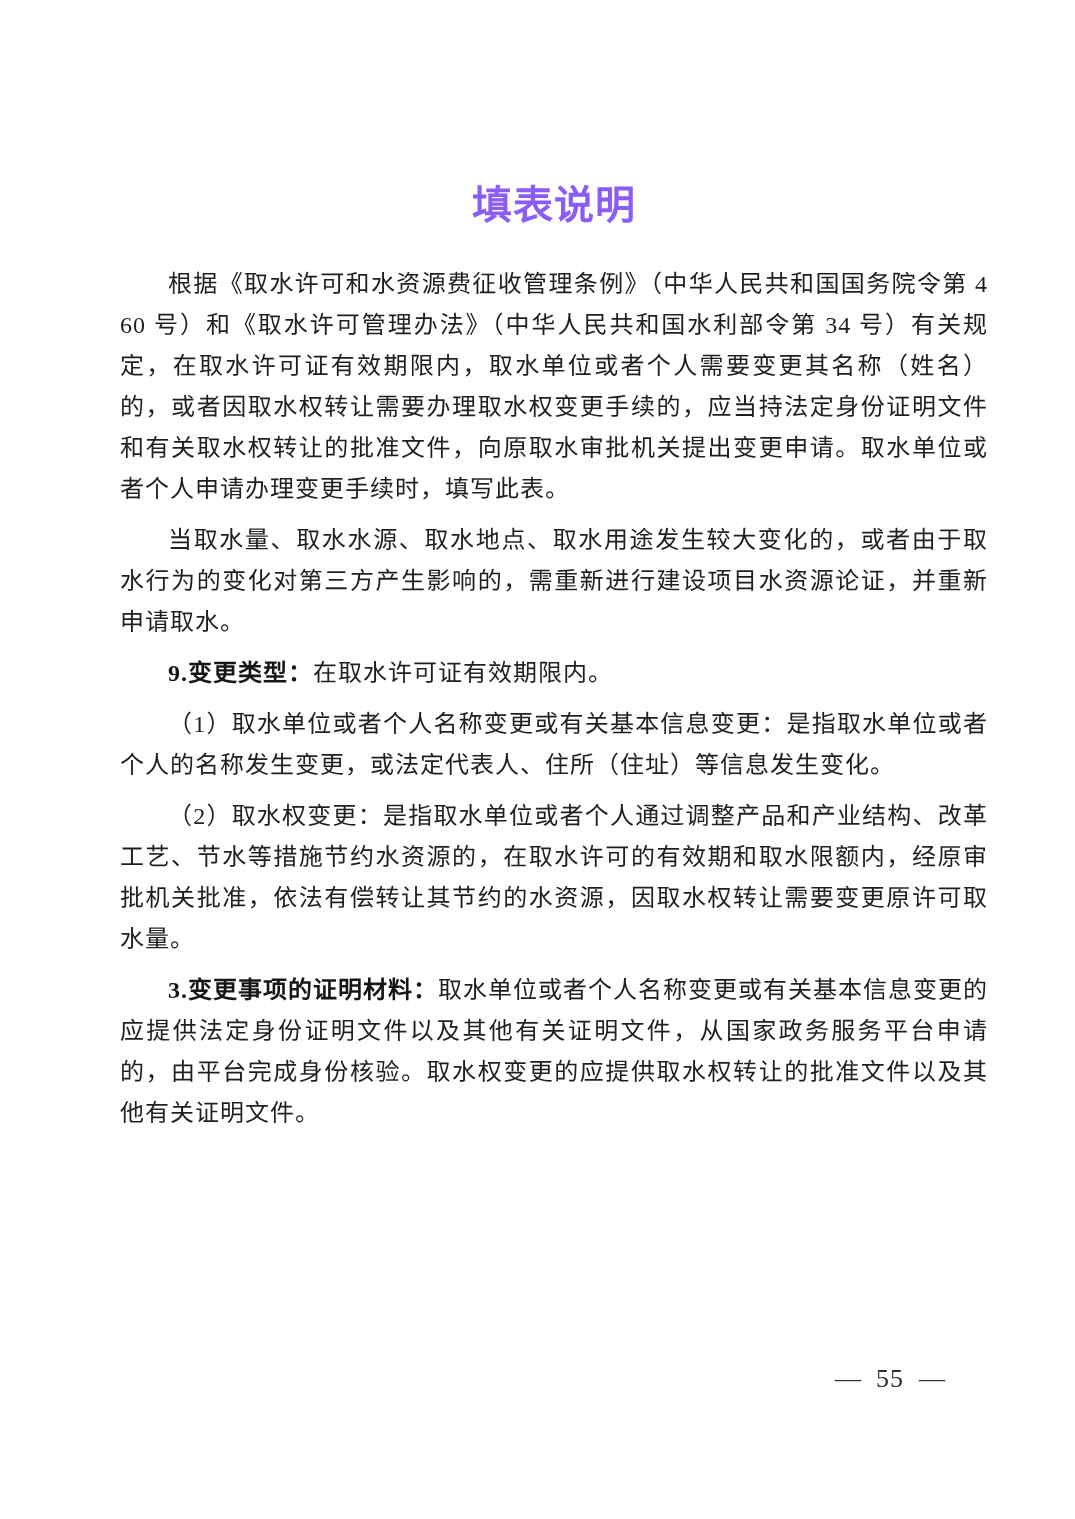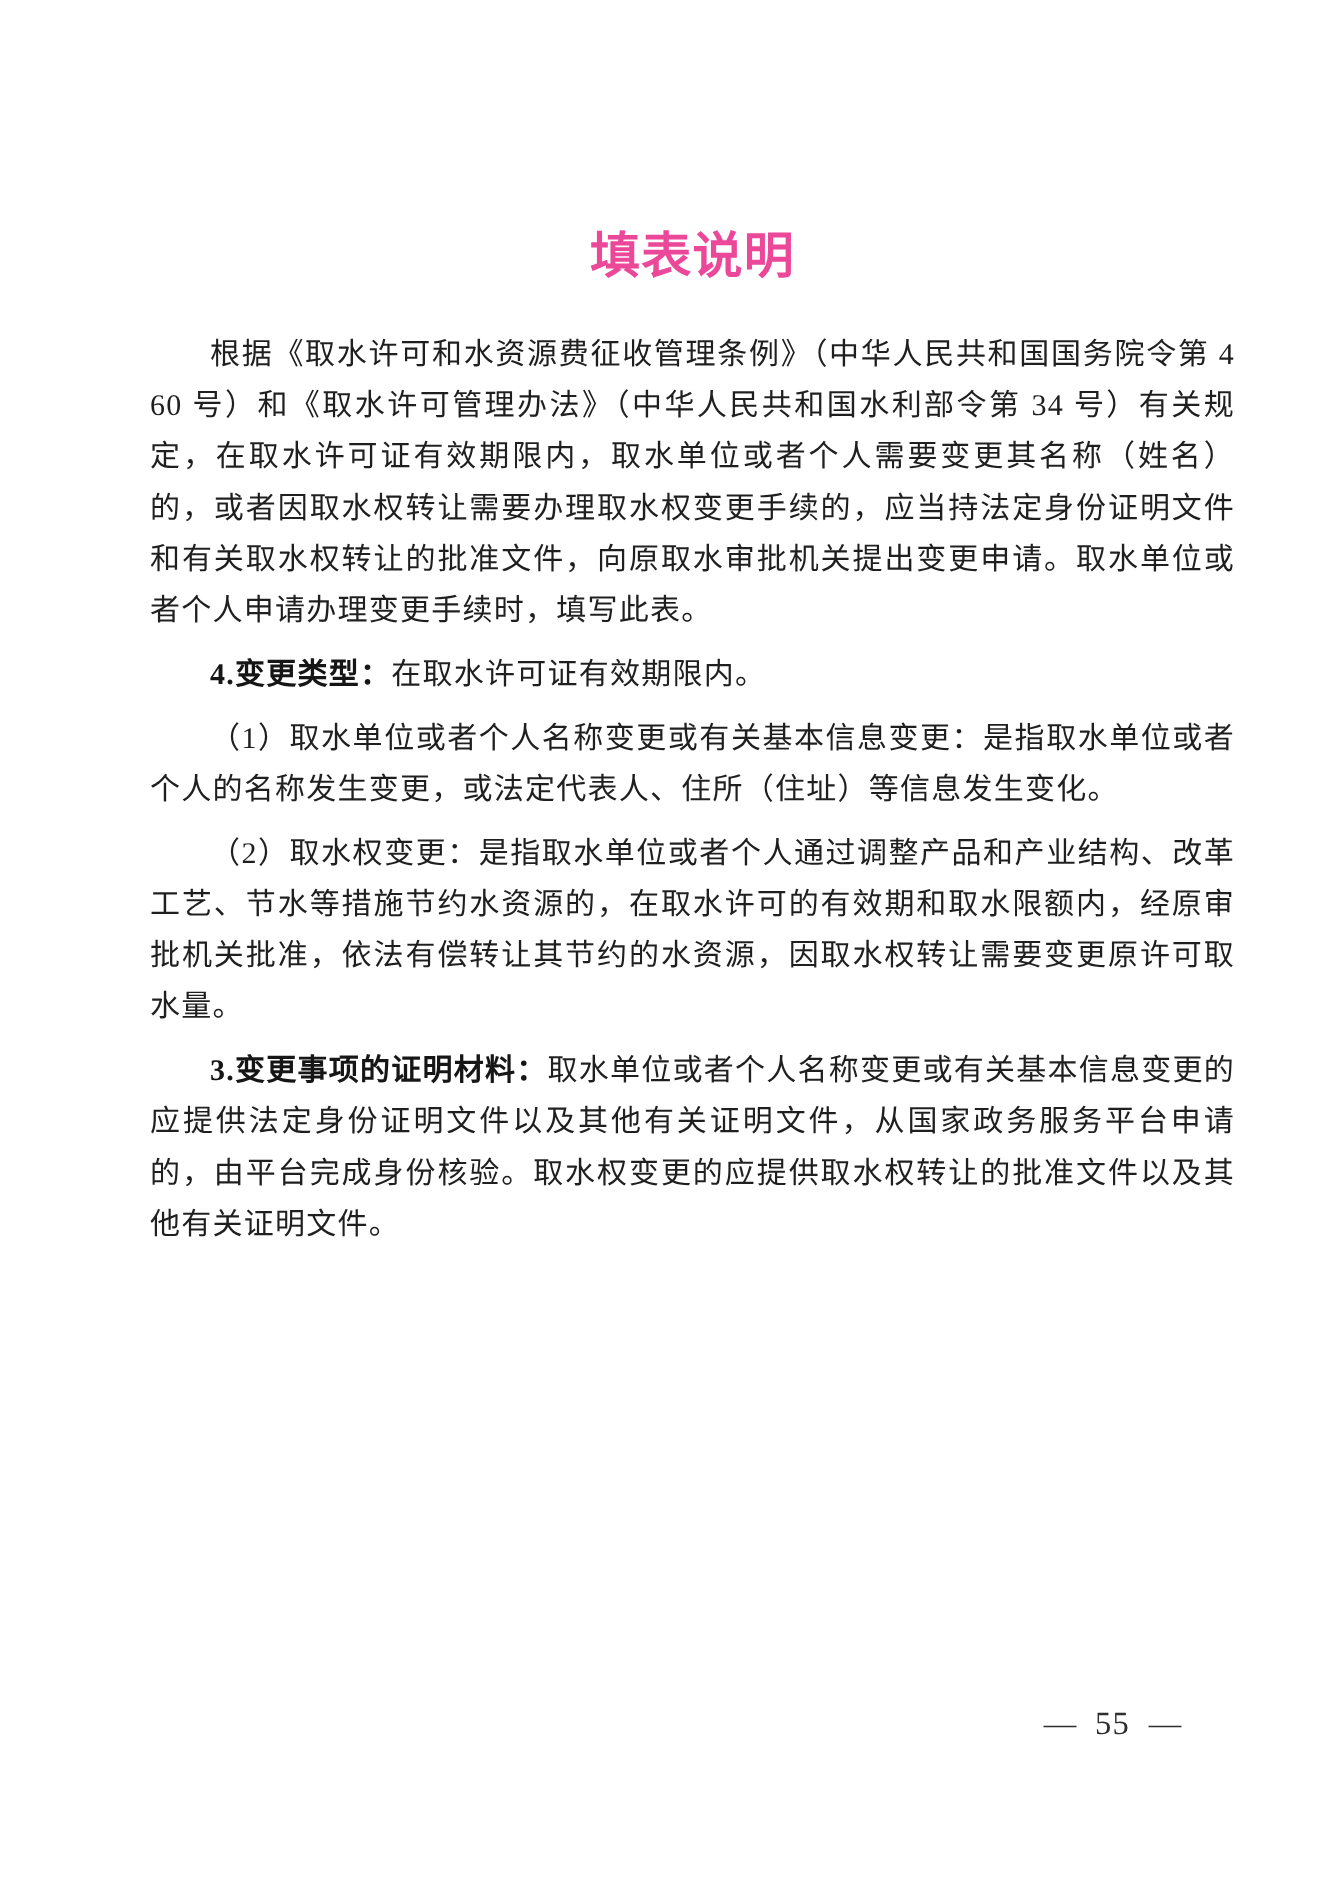--- a/index.html
+++ b/index.html
@@ -20,21 +20,21 @@
     top: 180px;
     width: 868px;
   }
   .doc-title {
     font-family: "Liberation Sans", "DejaVu Sans", sans-serif;
     font-weight: bold;
     font-size: 40px;
     line-height: 50px;
     text-align: center;
     letter-spacing: 1px;
-    color: #ec4899;
+    color: #8b5cf6;
     margin-bottom: 34px;
   }
   .para {
     font-size: 24px;
     line-height: 41px;
     letter-spacing: 1px;
     text-align: justify;
     text-indent: 2em;
     margin-bottom: 10px;
     word-break: break-all;
@@ -60,22 +60,23 @@
 </head>
 <body>
 
 <div class="page">
   <div class="content">
 
     <h1 class="doc-title">填表说明</h1>
 
     <p class="para"><b class="lead"></b><span>根据《取水许可和水资源费征收管理条例》（中华人民共和国国务院令第 460 号）和《取水许可管理办法》（中华人民共和国水利部令第 34 号）有关规定，在取水许可证有效期限内，取水单位或者个人需要变更其名称（姓名）的，或者因取水权转让需要办理取水权变更手续的，应当持法定身份证明文件和有关取水权转让的批准文件，向原取水审批机关提出变更申请。取水单位或者个人申请办理变更手续时，填写此表。</span></p>
 
+    <p class="para"><b class="lead"></b><span>当取水量、取水水源、取水地点、取水用途发生较大变化的，或者由于取水行为的变化对第三方产生影响的，需重新进行建设项目水资源论证，并重新申请取水。</span></p>
 
-    <p class="para"><b class="lead">4.变更类型：</b><span>在取水许可证有效期限内。</span></p>
+    <p class="para"><b class="lead">9.变更类型：</b><span>在取水许可证有效期限内。</span></p>
 
     <p class="para"><b class="lead"></b><span>（1）取水单位或者个人名称变更或有关基本信息变更：是指取水单位或者个人的名称发生变更，或法定代表人、住所（住址）等信息发生变化。</span></p>
 
     <p class="para"><b class="lead"></b><span>（2）取水权变更：是指取水单位或者个人通过调整产品和产业结构、改革工艺、节水等措施节约水资源的，在取水许可的有效期和取水限额内，经原审批机关批准，依法有偿转让其节约的水资源，因取水权转让需要变更原许可取水量。</span></p>
 
 
 
     <p class="para"><b class="lead">3.变更事项的证明材料：</b><span>取水单位或者个人名称变更或有关基本信息变更的应提供法定身份证明文件以及其他有关证明文件，从国家政务服务平台申请的，由平台完成身份核验。取水权变更的应提供取水权转让的批准文件以及其他有关证明文件。</span></p>
 
   </div>

